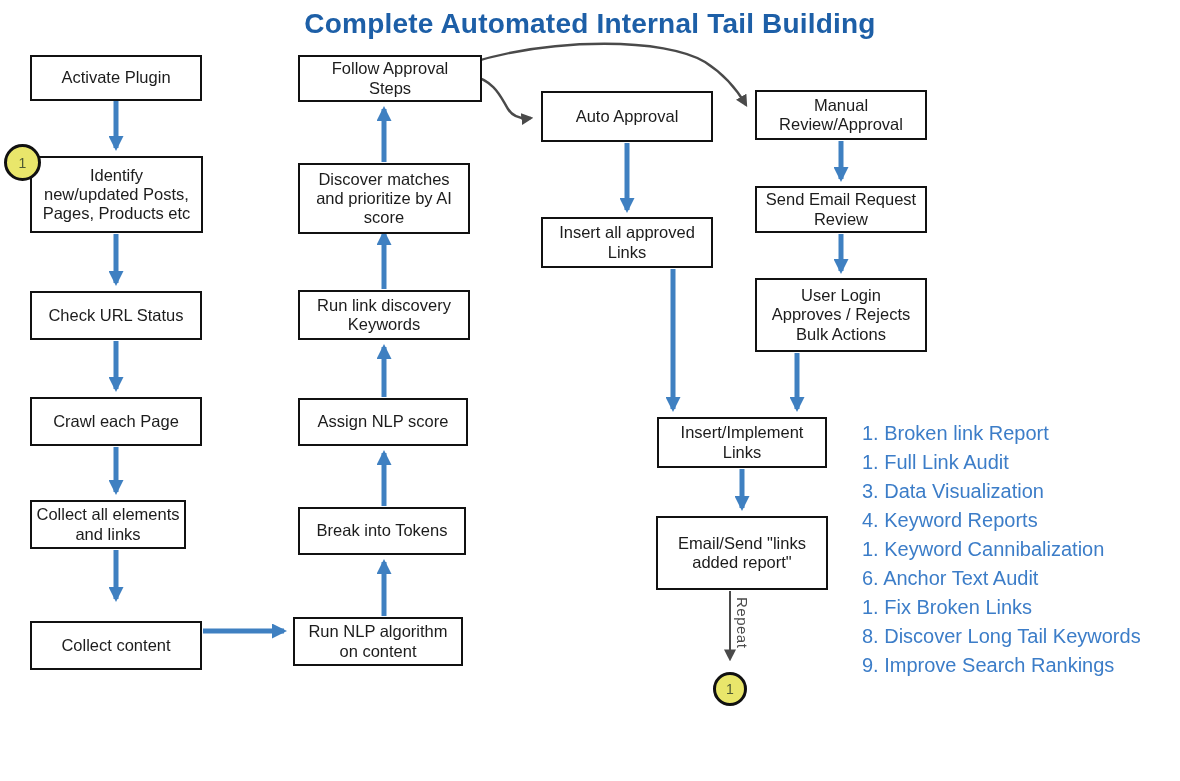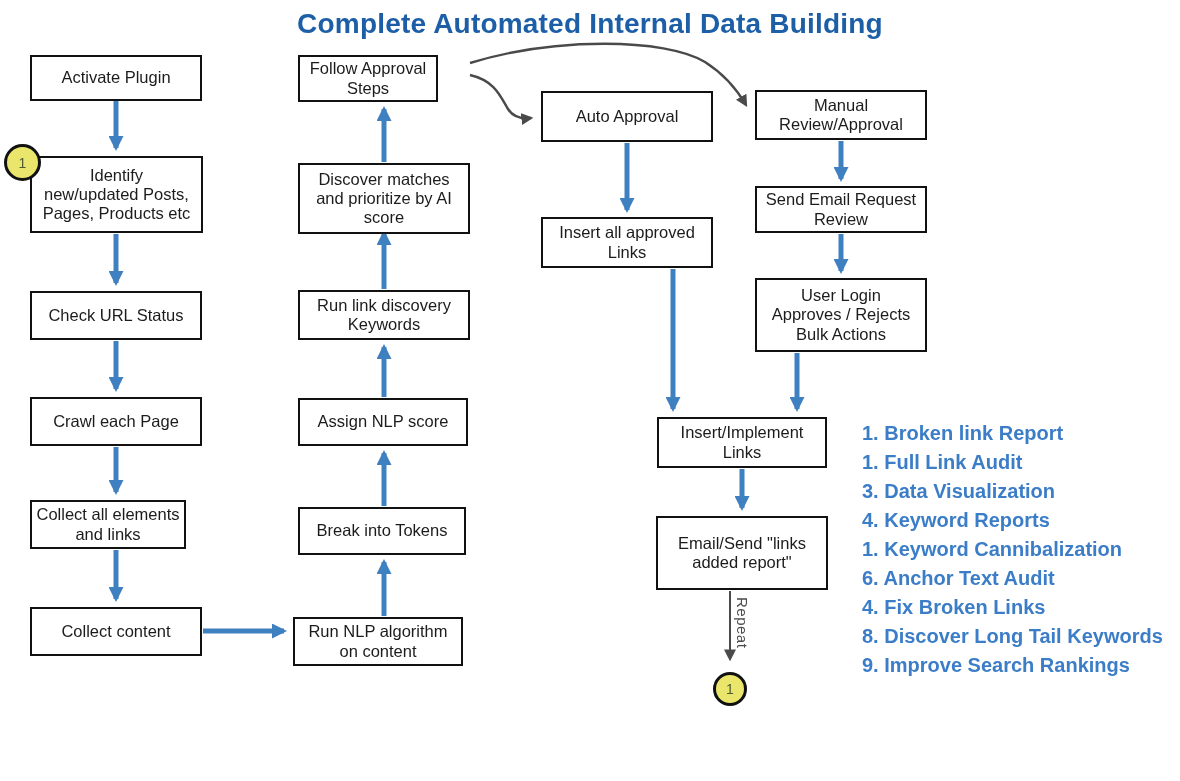--- a/index.html
+++ b/index.html
@@ -9,28 +9,28 @@
   .wires{position:absolute;left:0;top:0;width:1180px;height:781px;z-index:1;}
   .node{position:absolute;box-sizing:border-box;background:#ffffff;border:2.5px solid #111111;
         display:flex;align-items:center;justify-content:center;text-align:center;
         font-size:16.5px;line-height:1.17;color:#1c1c1c;white-space:pre-line;z-index:2;}
   .circle{position:absolute;box-sizing:border-box;border-radius:50%;background:#e9e66b;
           border:3px solid #111111;display:flex;align-items:center;justify-content:center;
           font-size:14px;color:#4e5a33;z-index:3;}
   .repeat-label{position:absolute;left:734px;top:597px;writing-mode:vertical-rl;
                 font-size:15px;color:#4a4a4a;z-index:2;letter-spacing:0.5px;}
   .sidelist{position:absolute;left:862px;top:419px;z-index:2;}
-  .sidelist-item{font-size:20px;font-weight:bold;color:#3c7dc8;line-height:29px;white-space:nowrap;}
+  .sidelist-item{font-size:20px;font-weight:normal;color:#3c7dc8;line-height:29px;white-space:nowrap;}
 </style>
 </head>
 <body>
 
 <div class="canvas">
 
-  <div class="title">Complete Automated Internal Data Building</div>
+  <div class="title">Complete Automated Internal Tail Building</div>
 
   <svg class="wires" width="1180" height="781" viewBox="0 0 1180 781">
     <defs>
       <marker id="ab" viewBox="0 0 10 10" refX="8" refY="5" markerWidth="3" markerHeight="3" orient="auto">
         <path d="M0,0 L10,5 L0,10 z" fill="#3f80c1"></path>
       </marker>
       <marker id="ag" viewBox="0 0 10 10" refX="8" refY="5" markerWidth="5" markerHeight="5" orient="auto">
         <path d="M0,0 L10,5 L0,10 z" fill="#4a4a4a"></path>
       </marker>
       <marker id="ar" viewBox="0 0 10 10" refX="8" refY="5" markerWidth="6" markerHeight="6" orient="auto">
@@ -64,31 +64,31 @@
   </svg>
 
   <div class="node" style="left:30px;top:55px;width:172px;height:46px">Activate Plugin</div>
   <div class="node" style="left:30px;top:156px;width:173px;height:77px">Identify
 new/updated Posts,
 Pages, Products etc</div>
   <div class="node" style="left:30px;top:291px;width:172px;height:49px">Check URL Status</div>
   <div class="node" style="left:30px;top:397px;width:172px;height:49px">Crawl each Page</div>
   <div class="node" style="left:30px;top:500px;width:156px;height:49px">Collect all elements
 and links</div>
-  <div class="node" style="left:30px;top:607px;width:172px;height:49px">Collect content</div>
+  <div class="node" style="left:30px;top:621px;width:172px;height:49px">Collect content</div>
   <div class="node" style="left:293px;top:617px;width:170px;height:49px">Run NLP algorithm
 on content</div>
   <div class="node" style="left:298px;top:507px;width:168px;height:48px">Break into Tokens</div>
   <div class="node" style="left:298px;top:398px;width:170px;height:48px">Assign NLP score</div>
   <div class="node" style="left:298px;top:290px;width:172px;height:50px">Run link discovery
 Keywords</div>
   <div class="node" style="left:298px;top:163px;width:172px;height:71px">Discover matches
 and prioritize by AI
 score</div>
-  <div class="node" style="left:298px;top:55px;width:140px;height:47px">Follow Approval
+  <div class="node" style="left:298px;top:55px;width:184px;height:47px">Follow Approval
 Steps</div>
   <div class="node" style="left:541px;top:91px;width:172px;height:51px">Auto Approval</div>
   <div class="node" style="left:541px;top:217px;width:172px;height:51px">Insert all approved
 Links</div>
   <div class="node" style="left:755px;top:90px;width:172px;height:50px">Manual
 Review/Approval</div>
   <div class="node" style="left:755px;top:186px;width:172px;height:47px">Send Email Request
 Review</div>
   <div class="node" style="left:755px;top:278px;width:172px;height:74px">User Login
 Approves / Rejects
@@ -103,18 +103,18 @@
 
   <div class="repeat-label">Repeat</div>
 
   <div class="sidelist">
     <div class="sidelist-item">1. Broken link Report</div>
     <div class="sidelist-item">1. Full Link Audit</div>
     <div class="sidelist-item">3. Data Visualization</div>
     <div class="sidelist-item">4. Keyword Reports</div>
     <div class="sidelist-item">1. Keyword Cannibalization</div>
     <div class="sidelist-item">6. Anchor Text Audit</div>
-    <div class="sidelist-item">4. Fix Broken Links</div>
+    <div class="sidelist-item">1. Fix Broken Links</div>
     <div class="sidelist-item">8. Discover Long Tail Keywords</div>
     <div class="sidelist-item">9. Improve Search Rankings</div>
   </div>
 
 </div>
 
 </body></html>

